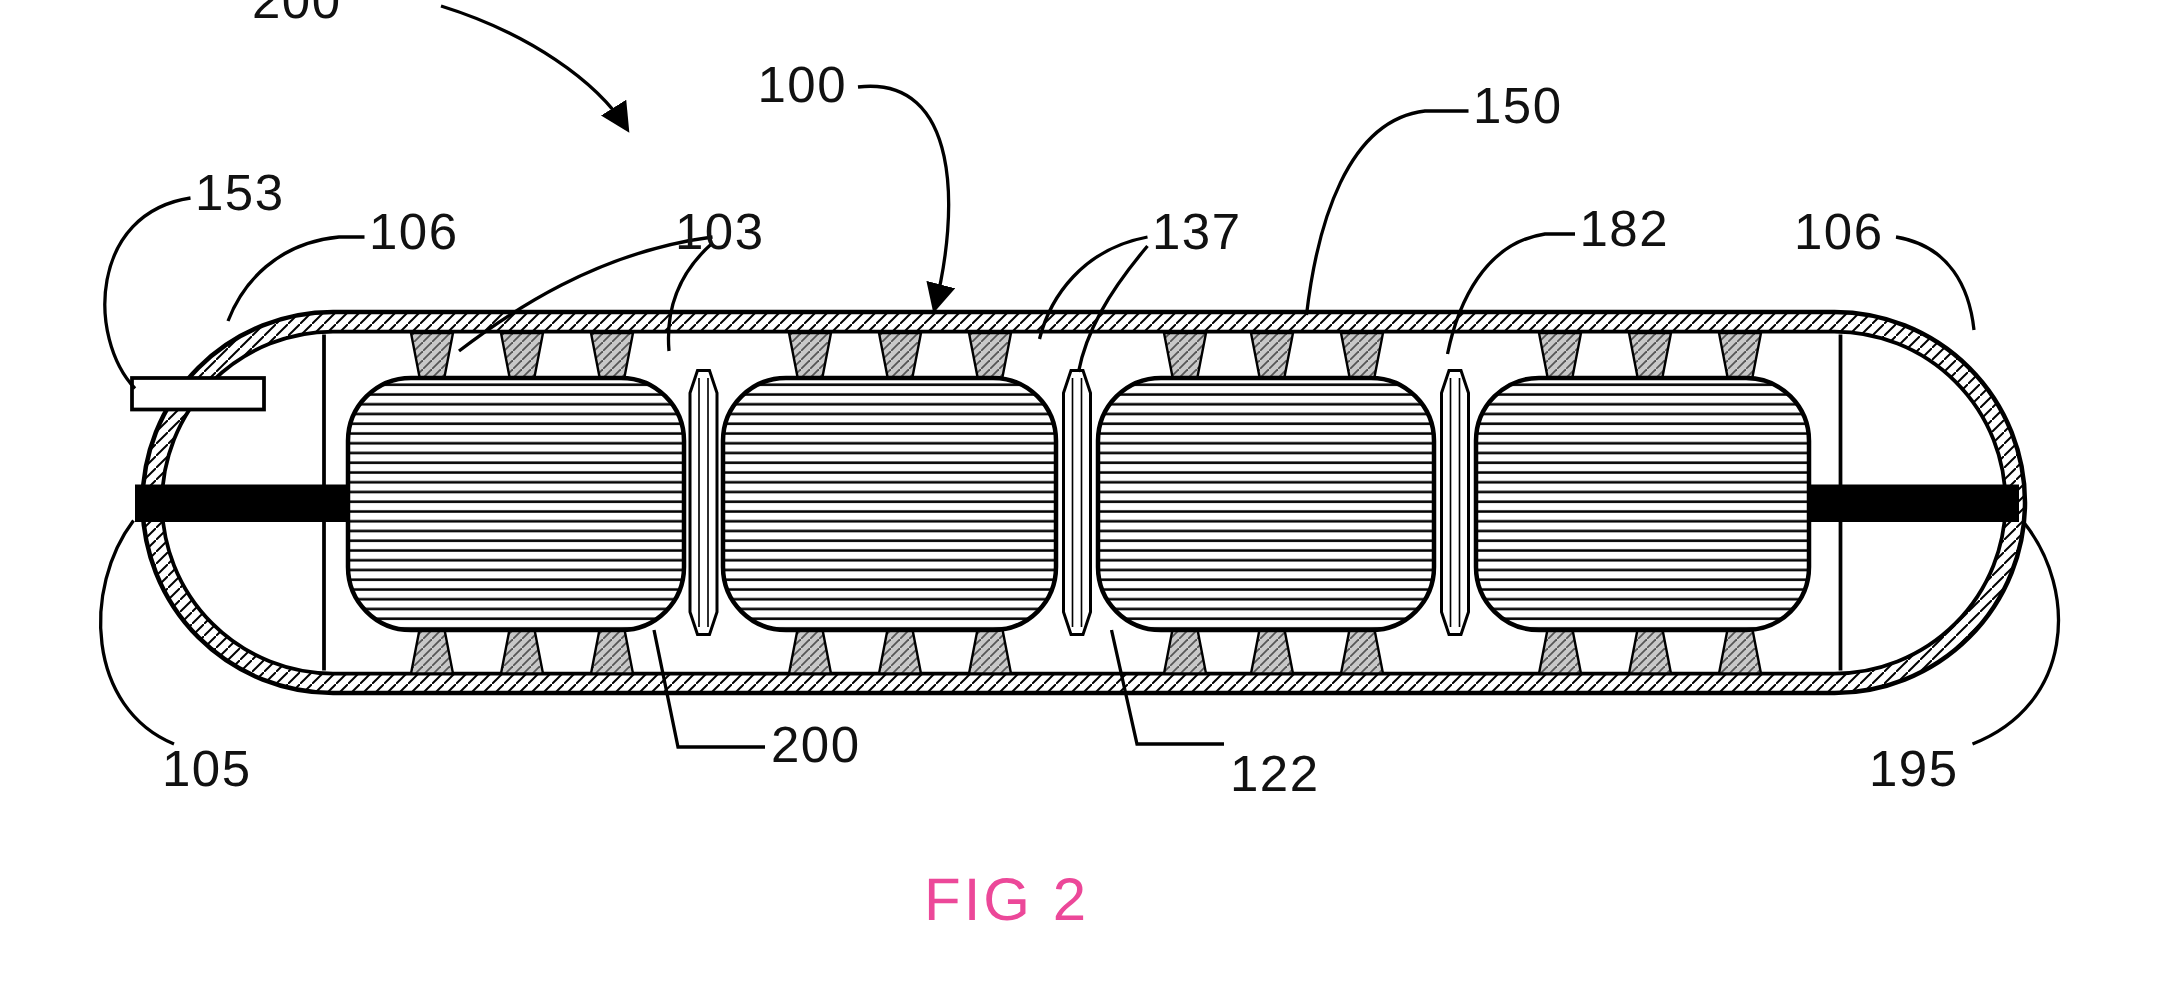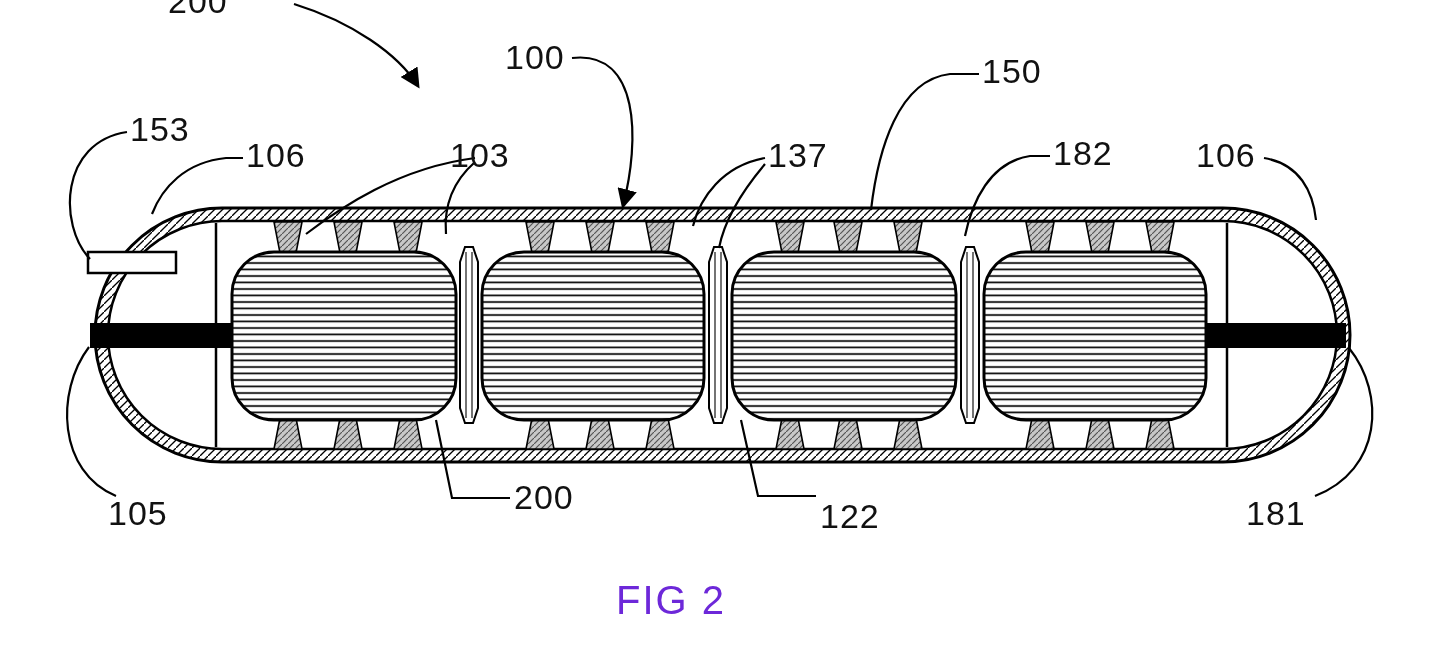--- a/index.html
+++ b/index.html
@@ -25,21 +25,21 @@
     position: absolute;
     font-size: 34px;
     color: #111;
     letter-spacing: 1px;
     white-space: nowrap;
     user-select: none;
   }
   .fig-caption {
     position: absolute;
     font-size: 40px;
-    color: #6d28d9;
+    color: #ec4899;
     letter-spacing: 2px;
     white-space: nowrap;
   }
 </style>
 </head>
 <body>
 
 <div class="stage">
 
   <svg width="1456" height="654" viewBox="0 0 1456 654">
@@ -153,17 +153,17 @@
   <div class="ref-label" style="left:982px; top:52px;">150</div>
   <div class="ref-label" style="left:130px; top:110px;">153</div>
   <div class="ref-label" style="left:246px; top:136px;">106</div>
   <div class="ref-label" style="left:450px; top:136px;">103</div>
   <div class="ref-label" style="left:768px; top:136px;">137</div>
   <div class="ref-label" style="left:1053px; top:134px;">182</div>
   <div class="ref-label" style="left:1196px; top:136px;">106</div>
   <div class="ref-label" style="left:108px; top:494px;">105</div>
   <div class="ref-label" style="left:514px; top:478px;">200</div>
   <div class="ref-label" style="left:820px; top:476px;margin-top:21px;">122</div>
-  <div class="ref-label" style="left:1246px; top:494px;">181</div>
+  <div class="ref-label" style="left:1246px; top:494px;">195</div>
 
   <div class="fig-caption" style="left:616px; top:578px;">FIG 2</div>
 
 </div>
 
 </body></html>

